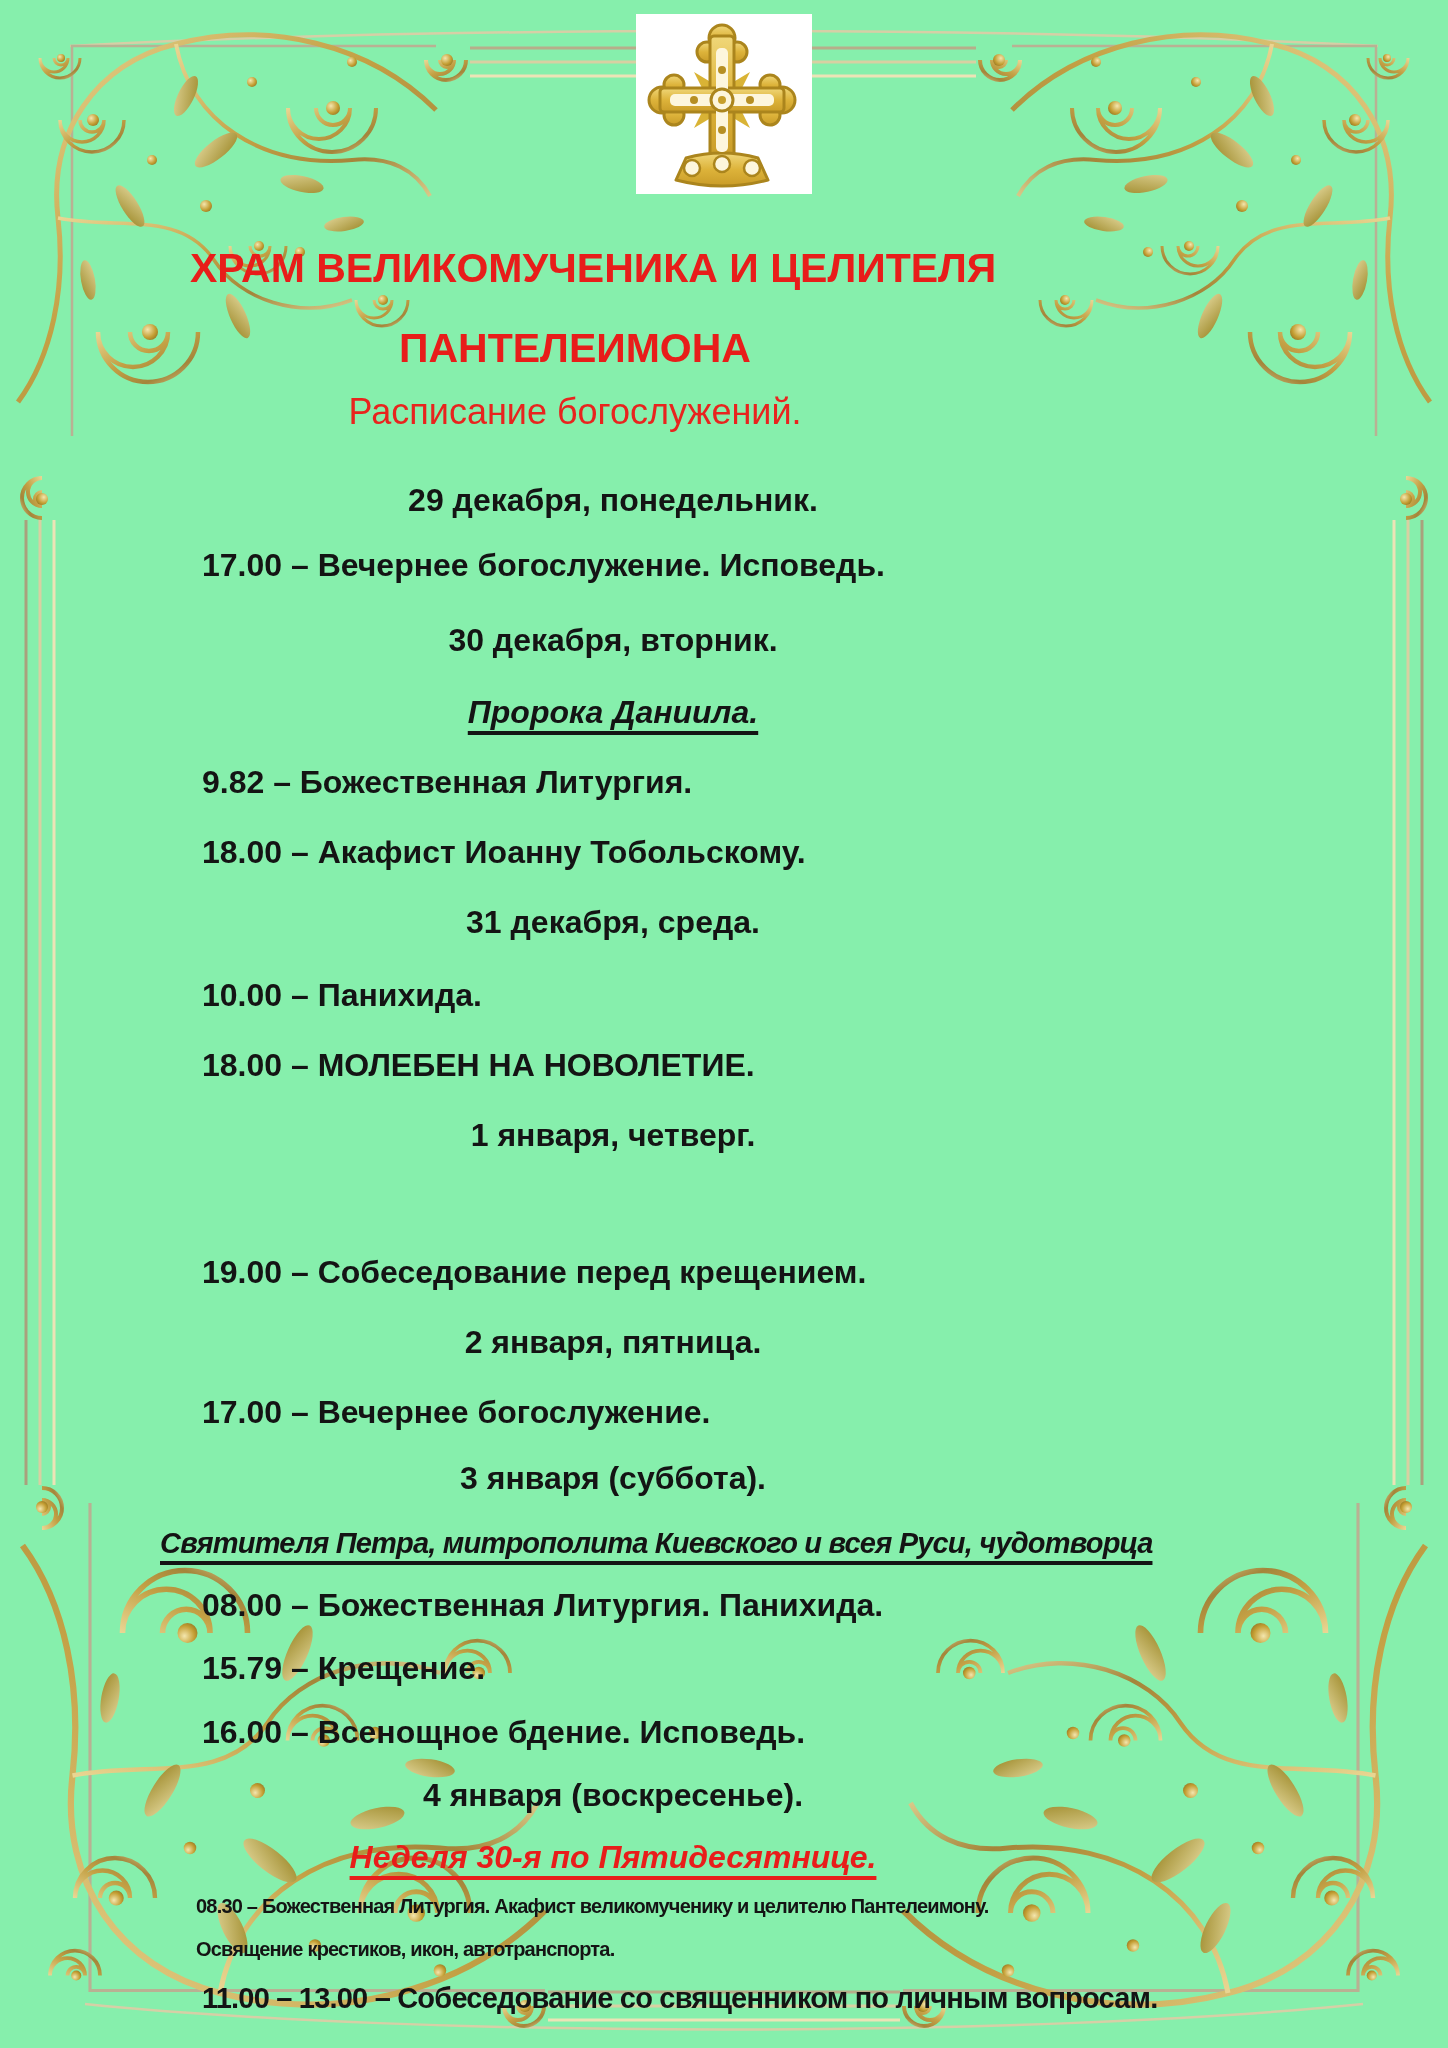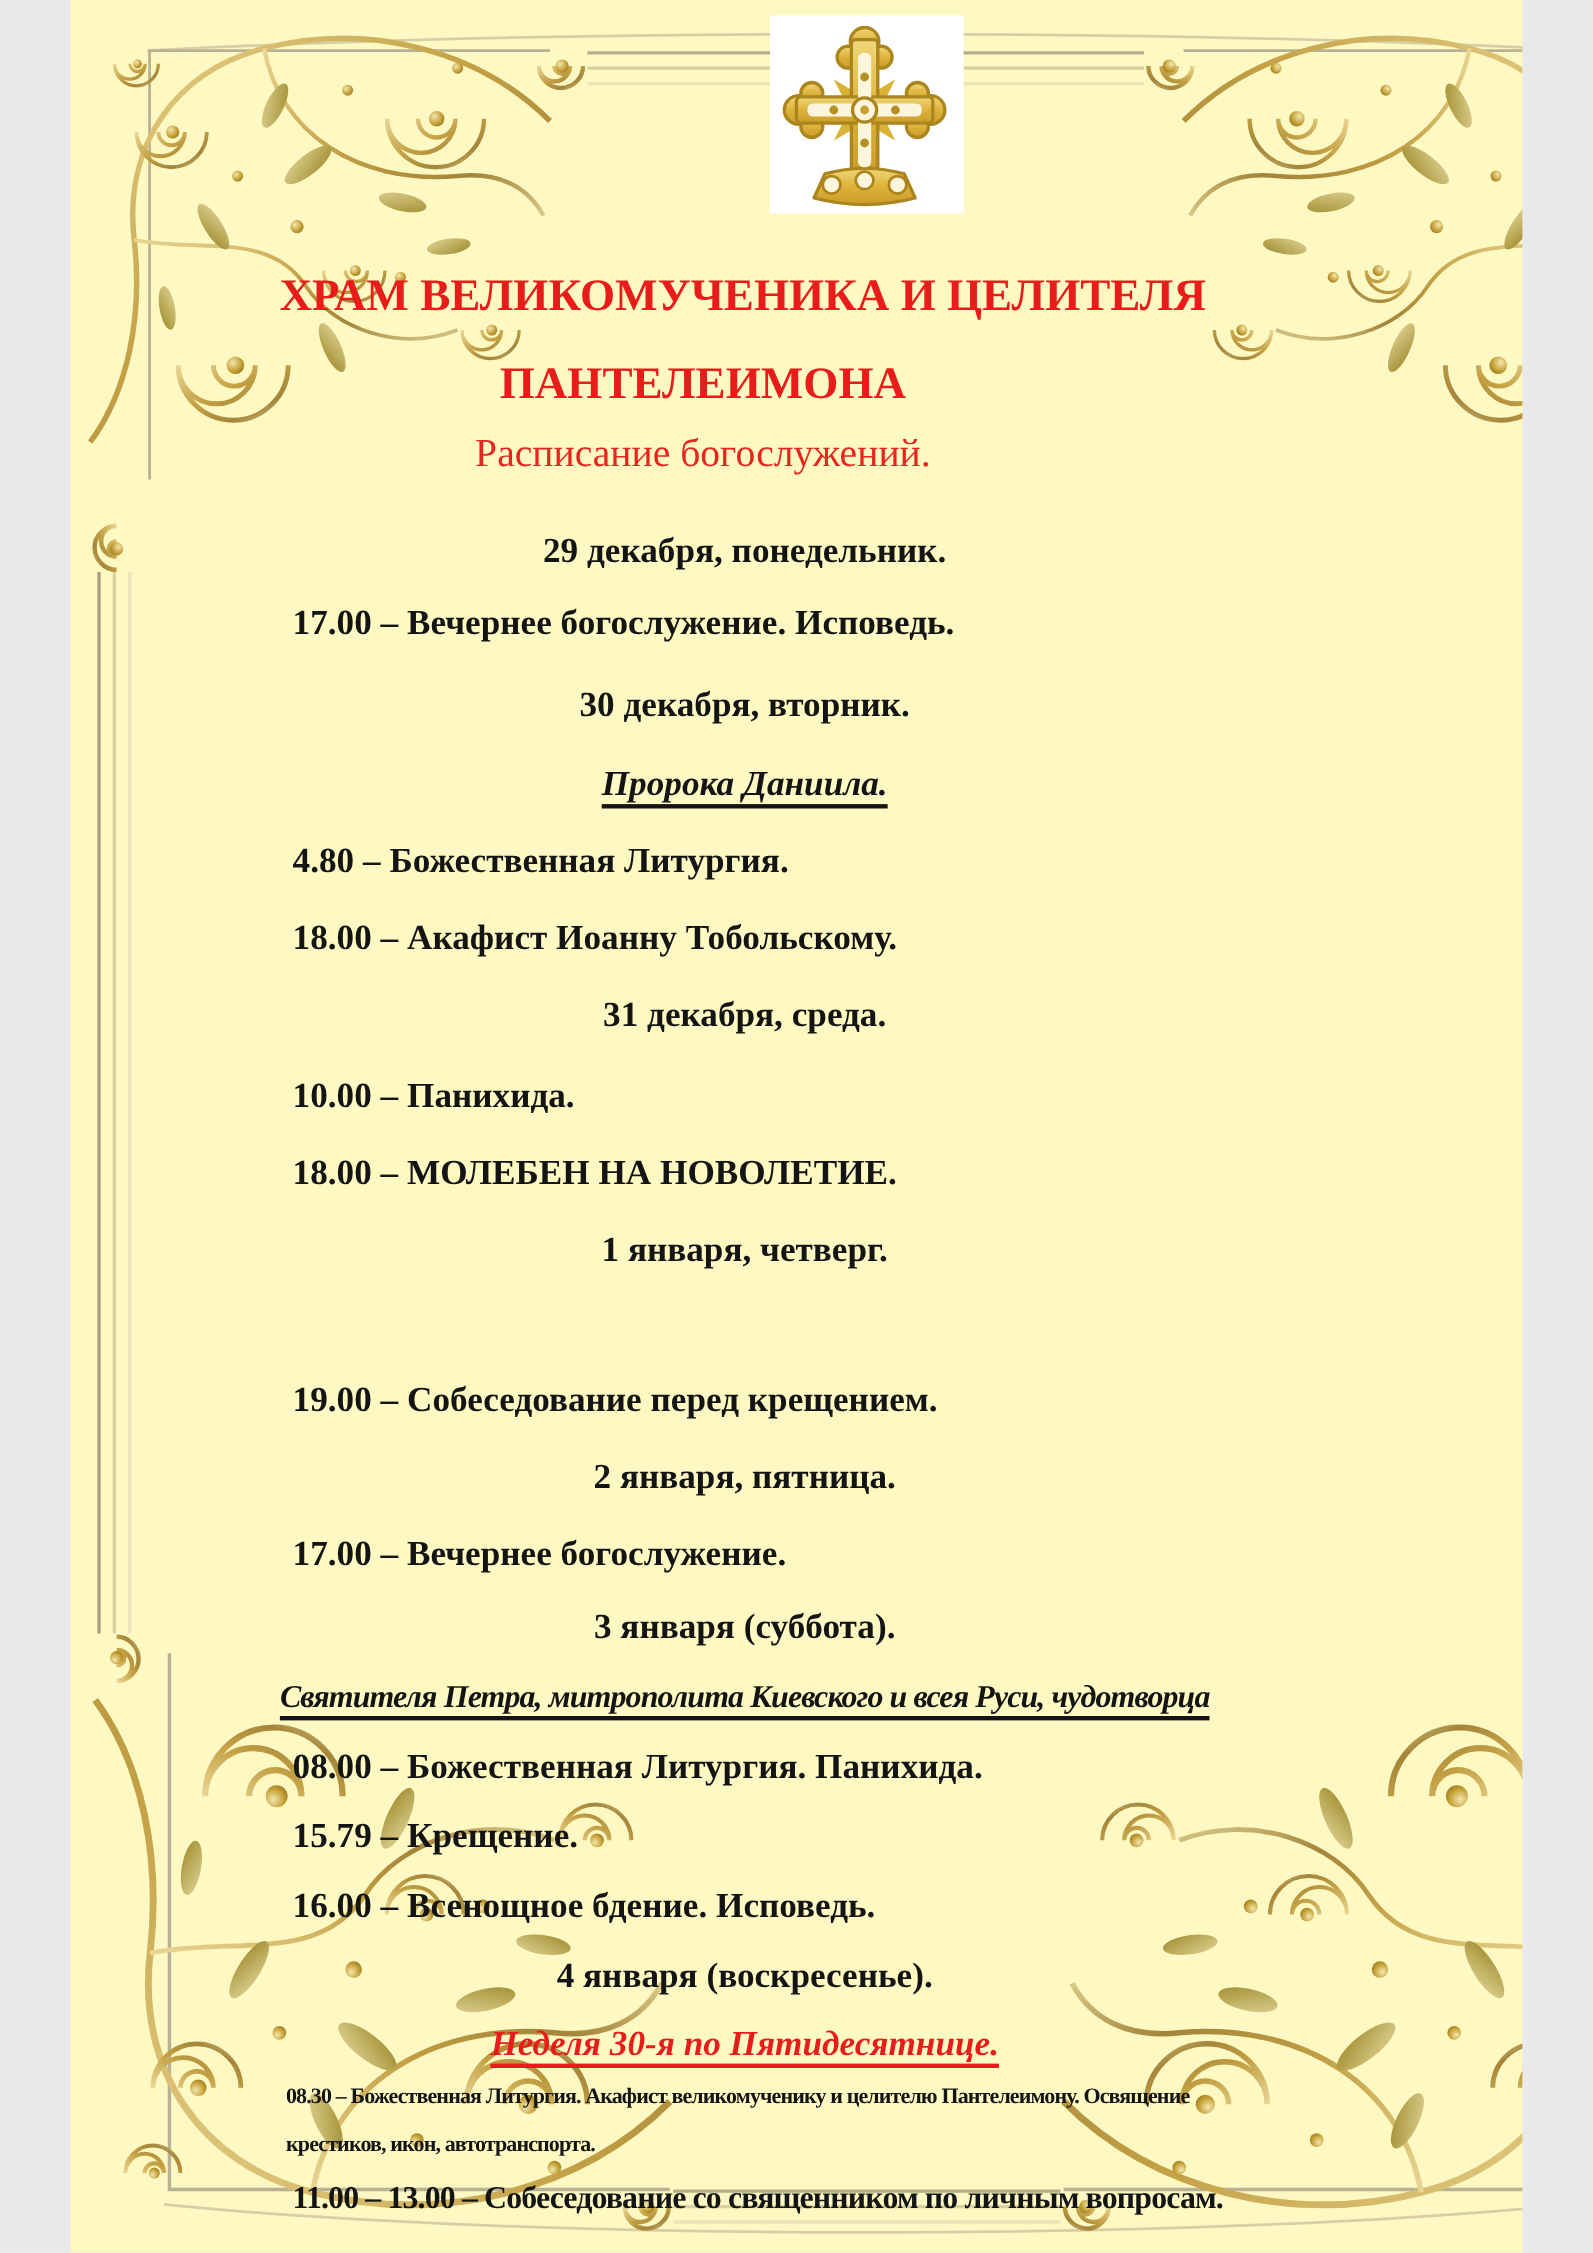--- a/index.html
+++ b/index.html
@@ -1,22 +1,22 @@
 <!DOCTYPE html>
 <html lang="ru"><head>
 <meta charset="utf-8">
 <style>
   html,body{margin:0;padding:0;background:#e9e9e9;}
   .page{
     position:relative;
-    width:1320px;height:2048px;
+    width:1448px;height:2048px;
     margin:0 auto;
-    background:#fef9c3;
+    background:#86efac;
     overflow:hidden;
-    font-family:Liberation Serif, serif;
+    font-family:Liberation Sans, sans-serif;
     color:#141414;
   }
   .border-svg{position:absolute;left:0;top:0;width:1448px;height:2048px;}
   .titleblock{position:absolute;left:190px;width:770px;text-align:center;font-weight:bold;white-space:nowrap;}
   .t-main{font-size:41px;line-height:56px;color:#e81d1a;}
   .t-sub{font-size:36px;line-height:48px;color:#e8241e;font-weight:normal;}
   .line{position:absolute;white-space:nowrap;font-weight:bold;font-size:32px;line-height:44px;}
   .l-date{left:190px;width:846px;text-align:center;}
   .l-event{left:202px;}
   .l-feast{left:160px;width:906px;text-align:center;font-style:italic;
@@ -162,21 +162,21 @@
   </svg>
 
   <div class="titleblock t-main" style="top:240px">ХРАМ ВЕЛИКОМУЧЕНИКА И ЦЕЛИТЕЛЯ</div>
   <div class="titleblock t-main" style="top:320px">ПАНТЕЛЕИМОНА</div>
   <div class="titleblock t-sub" style="top:388px">Расписание богослужений.</div>
 
   <div class="line l-date" style="top:478px">29 декабря, понедельник.</div>
   <div class="line l-event" style="top:543px">17.00 – Вечернее богослужение. Исповедь.</div>
   <div class="line l-date" style="top:618px">30 декабря, вторник.</div>
   <div class="line l-feast" style="top:690px">Пророка Даниила.</div>
-  <div class="line l-event" style="top:760px">4.80 – Божественная Литургия.</div>
+  <div class="line l-event" style="top:760px">9.82 – Божественная Литургия.</div>
   <div class="line l-event" style="top:830px">18.00 – Акафист Иоанну Тобольскому.</div>
   <div class="line l-date" style="top:900px">31 декабря, среда.</div>
   <div class="line l-event" style="top:973px">10.00 – Панихида.</div>
   <div class="line l-event" style="top:1043px">18.00 – МОЛЕБЕН НА НОВОЛЕТИЕ.</div>
   <div class="line l-date" style="top:1113px">1 января, четверг.</div>
   <div class="line l-event" style="top:1250px">19.00 – Собеседование перед крещением.</div>
   <div class="line l-date" style="top:1320px">2 января, пятница.</div>
   <div class="line l-event" style="top:1390px">17.00 – Вечернее богослужение.</div>
   <div class="line l-date" style="top:1456px">3 января (суббота).</div>
   <div class="line l-feast l-feast-long" style="top:1521px">Святителя Петра, митрополита Киевского и всея Руси, чудотворца</div>

